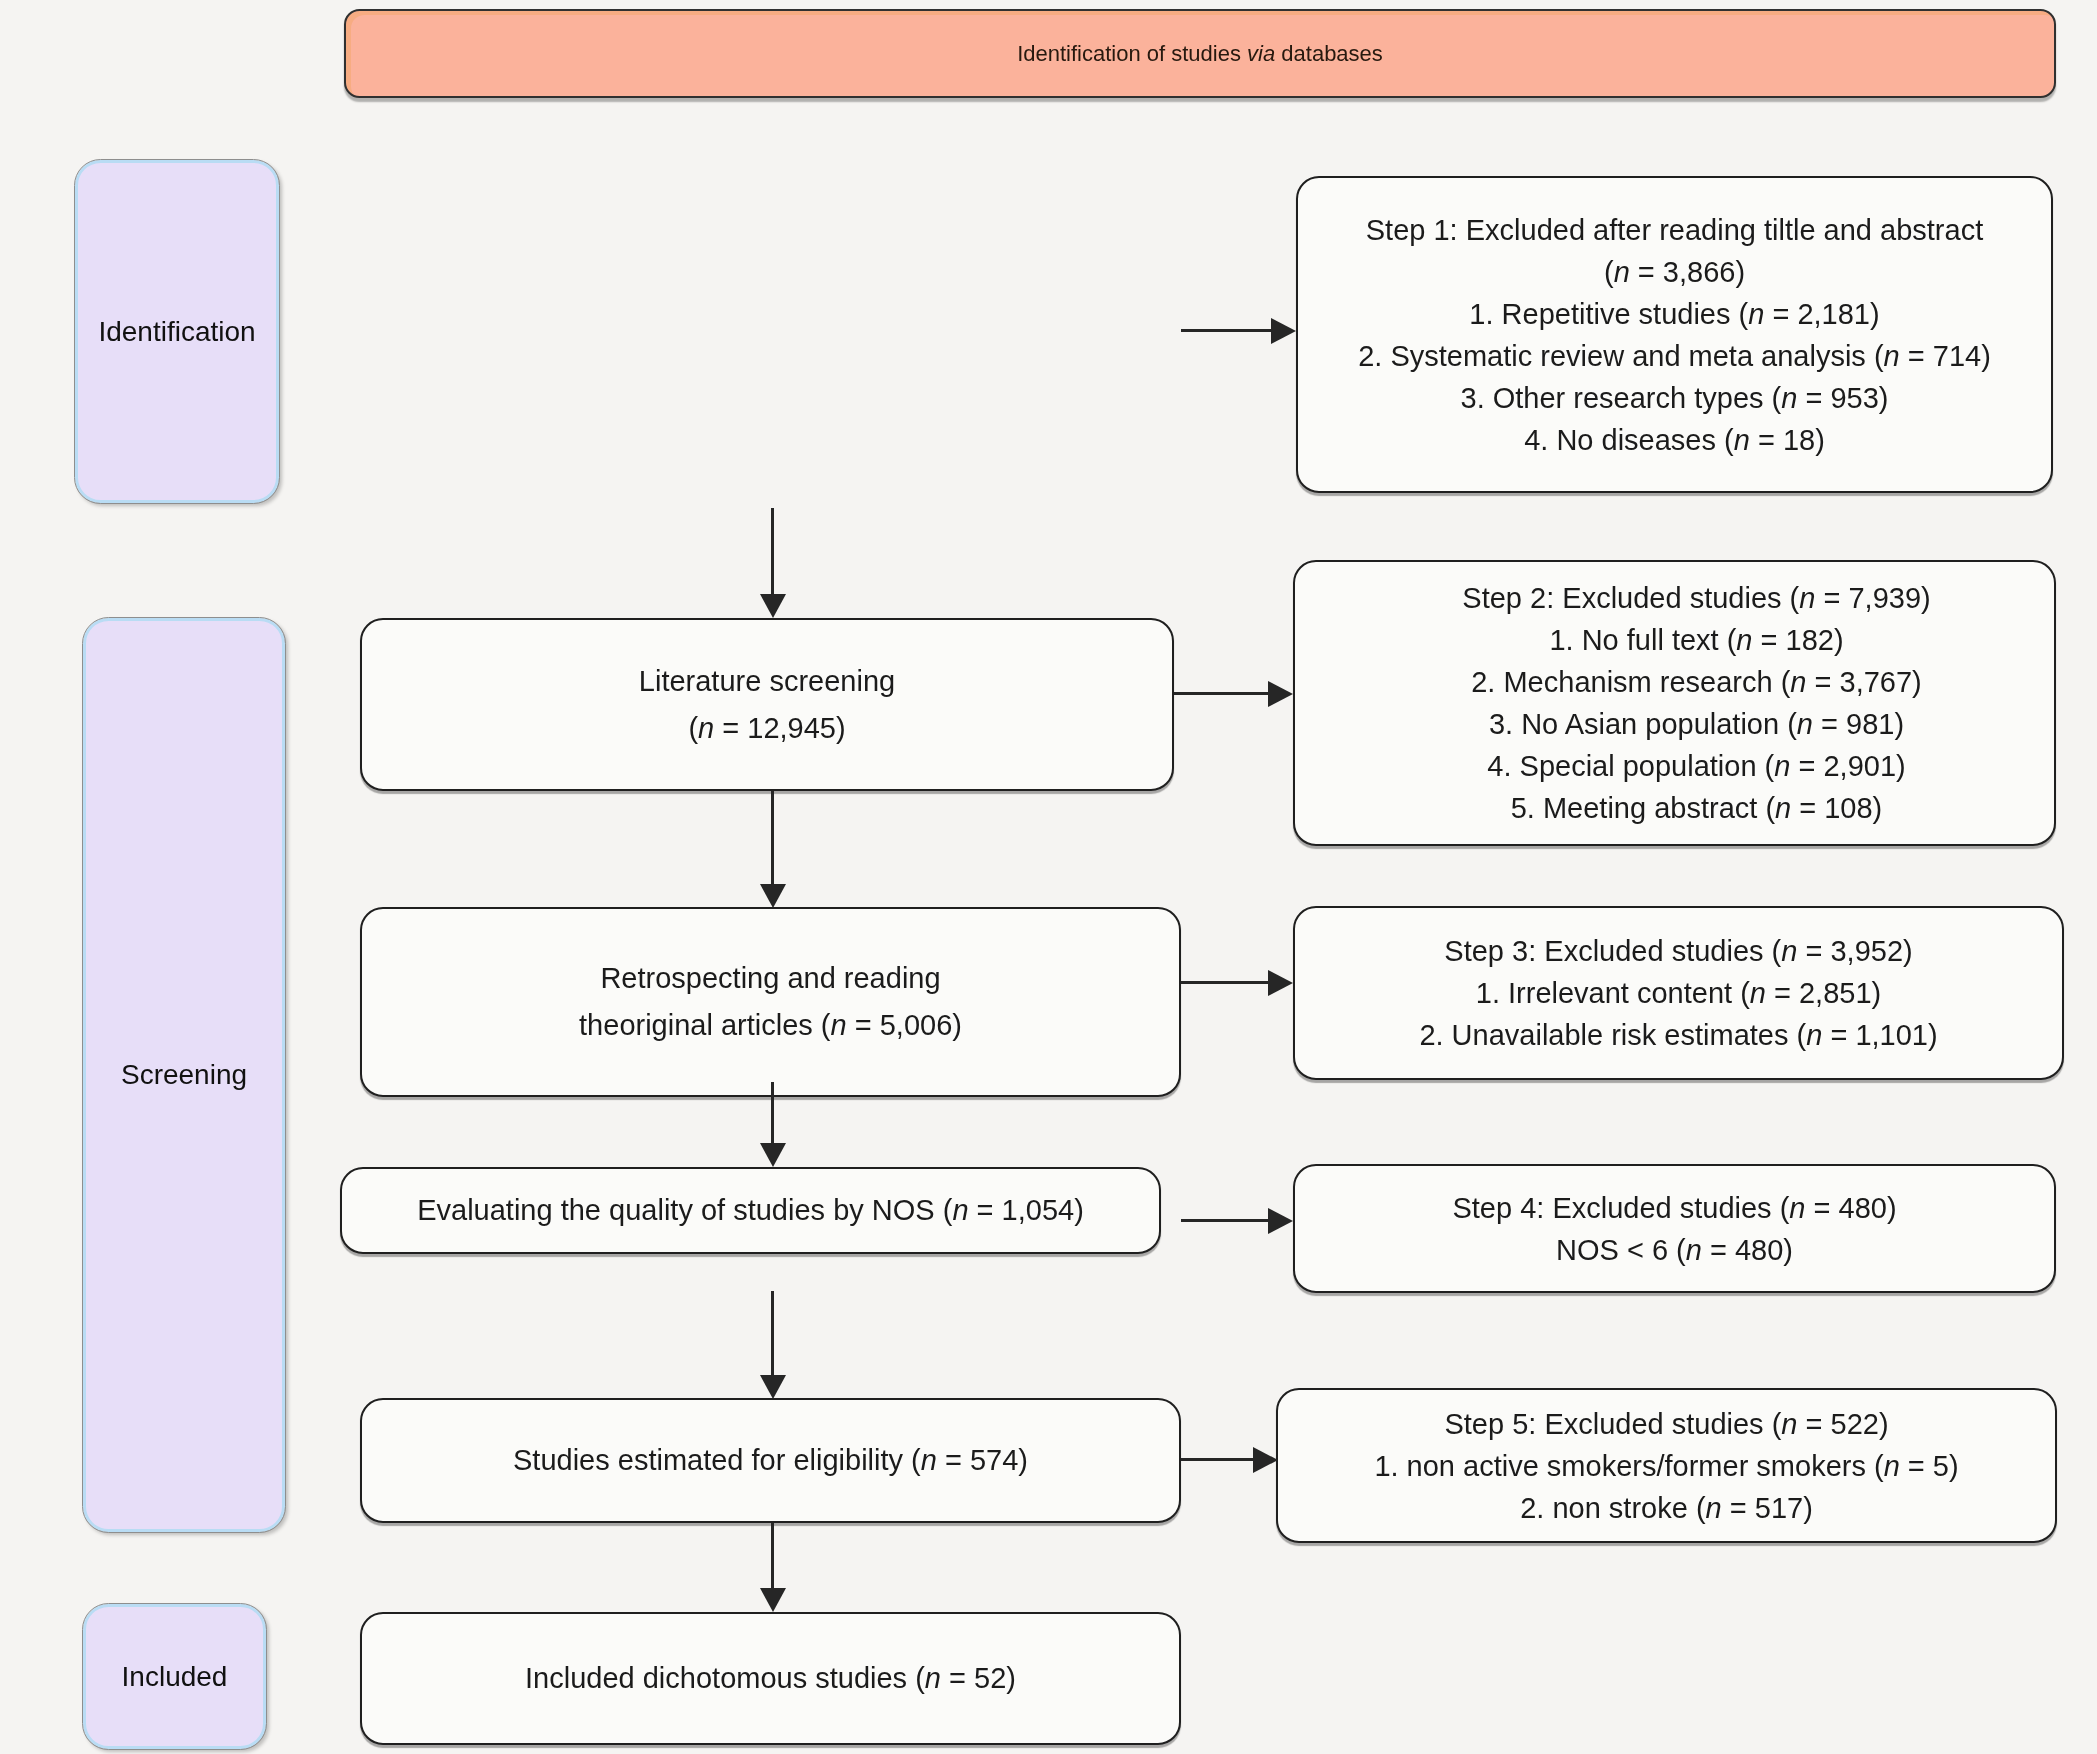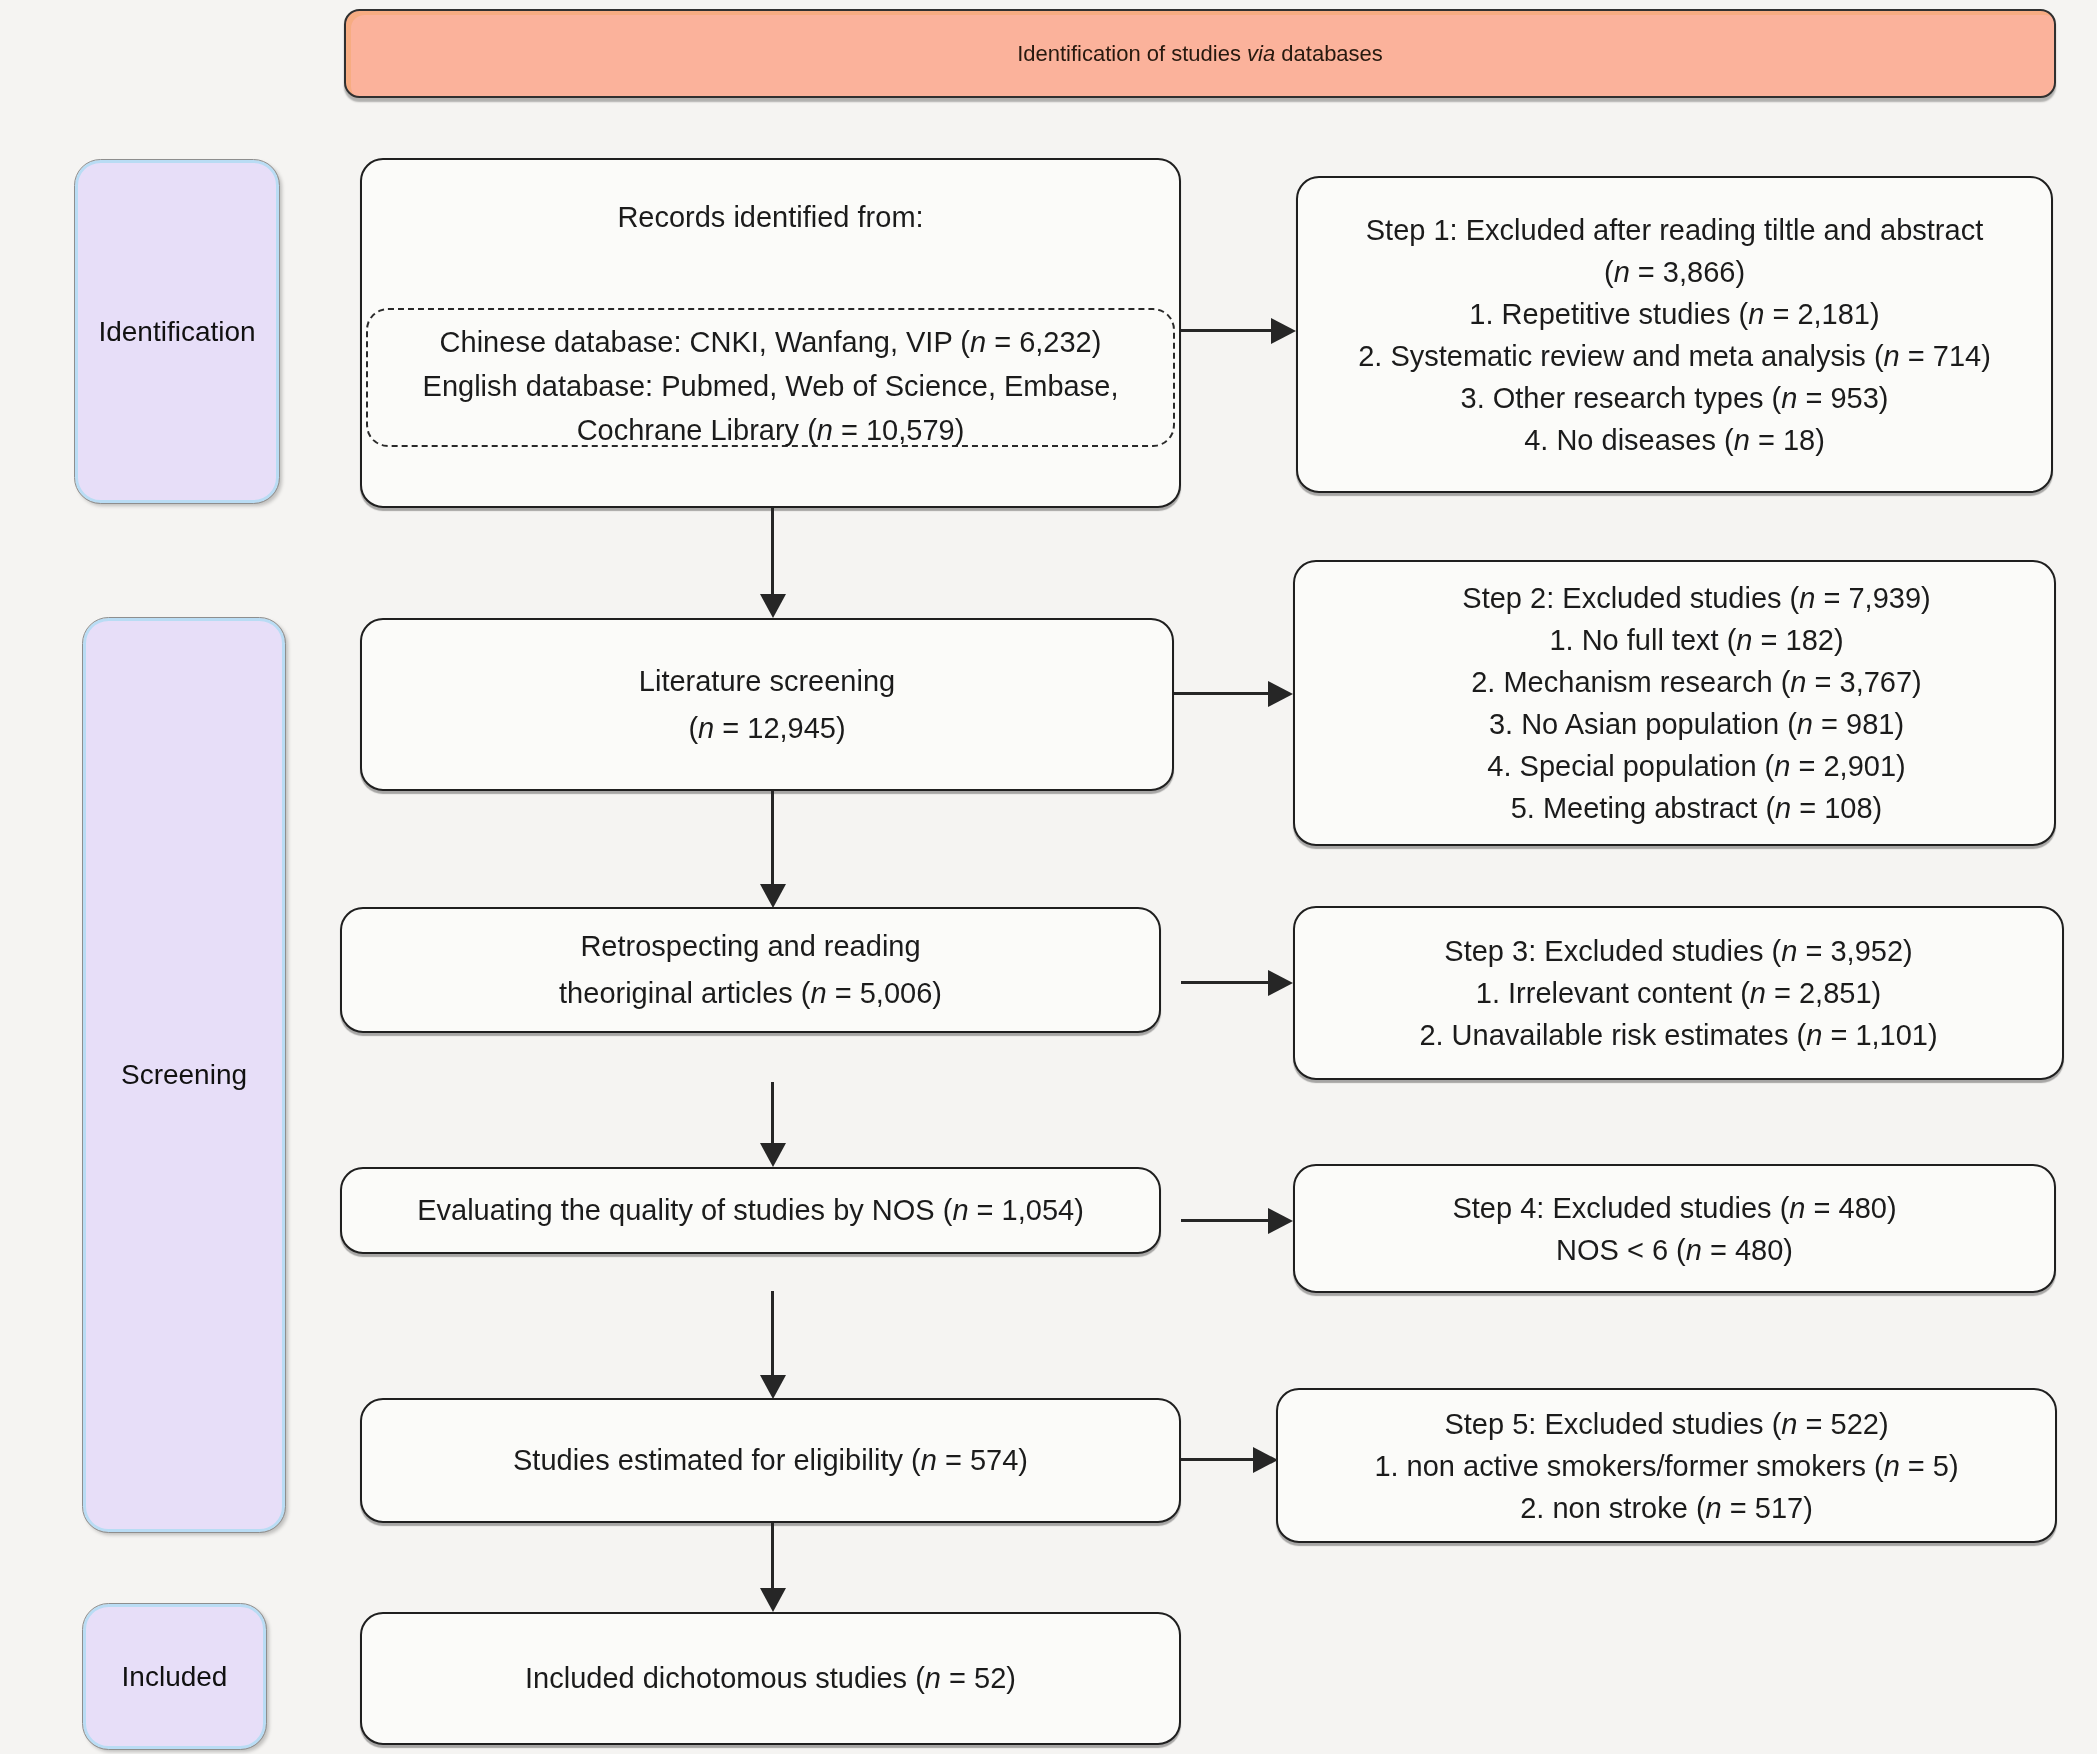--- a/index.html
+++ b/index.html
@@ -33,21 +33,21 @@
   .leftbox{line-height:47px;}
   .step{line-height:42px;}
   i.n{font-style:italic;}
 
   .box-records{left:360px;top:158px;width:821px;height:350px;display:block;}
   .records-header{position:absolute;top:34px;left:0;width:100%;text-align:center;line-height:47px;white-space:nowrap;}
   .dashedbox{position:absolute;left:4.4px;right:4.4px;top:148px;height:139px;border:2.8px dashed #2a2a2a;
     border-radius:22px;box-sizing:border-box;display:flex;flex-direction:column;align-items:center;
     padding-top:10px;line-height:44px;}
   .box-literature{left:360px;top:618px;width:814px;height:173px;}
-  .box-retro{left:340px;top:907px;width:821px;height:126px;}
+  .box-retro{left:360px;top:907px;width:821px;height:190px;}
   .box-evaluating{left:340px;top:1167px;width:821px;height:87px;}
   .box-studies{left:360px;top:1398px;width:821px;height:125px;}
   .box-included{left:360px;top:1612px;width:821px;height:133px;}
 
   .box-step1{left:1296px;top:176px;width:757px;height:317px;}
   .box-step2{left:1293px;top:560px;width:763px;height:286px;padding-left:44px;}
   .box-step3{left:1293px;top:906px;width:771px;height:174px;}
   .box-step4{left:1293px;top:1164px;width:763px;height:129px;}
   .box-step5{left:1276px;top:1388px;width:781px;height:155px;}
 
@@ -72,28 +72,20 @@
   <div class="stage stage-identification">
     <span>Identification</span>
   </div>
   <div class="stage stage-screening">
     <span>Screening</span>
   </div>
   <div class="stage stage-included">
     <span>Included</span>
   </div>
 
-  <div class="box box-records leftbox">
-    <div class="records-header">Records identified from:</div>
-    <div class="dashedbox">
-      <div class="line">Chinese database: CNKI, Wanfang, VIP (<i class="n">n</i> = 6,232)</div>
-      <div class="line">English database: Pubmed, Web of Science, Embase,</div>
-      <div class="line">Cochrane Library (<i class="n">n</i> = 10,579)</div>
-    </div>
-  </div>
 
   <div class="box box-literature leftbox">
     <div class="line">Literature screening</div>
     <div class="line">(<i class="n">n</i> = 12,945)</div>
   </div>
 
   <div class="box box-retro leftbox">
     <div class="line">Retrospecting and reading</div>
     <div class="line">theoriginal articles (<i class="n">n</i> = 5,006)</div>
   </div>

